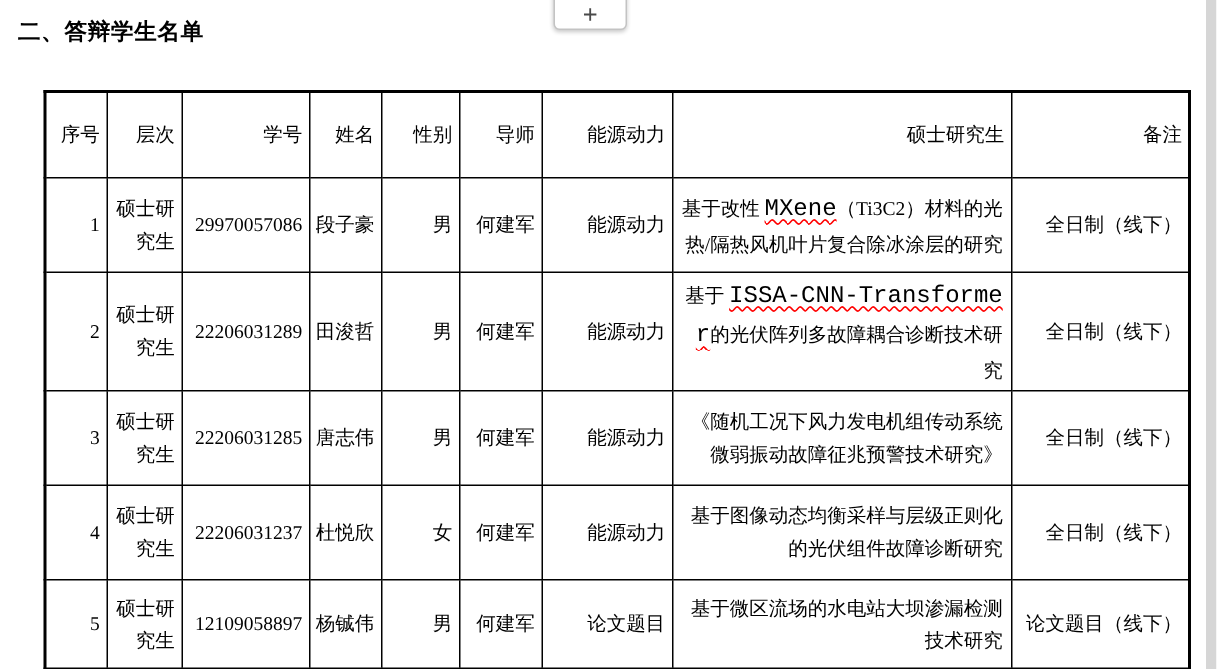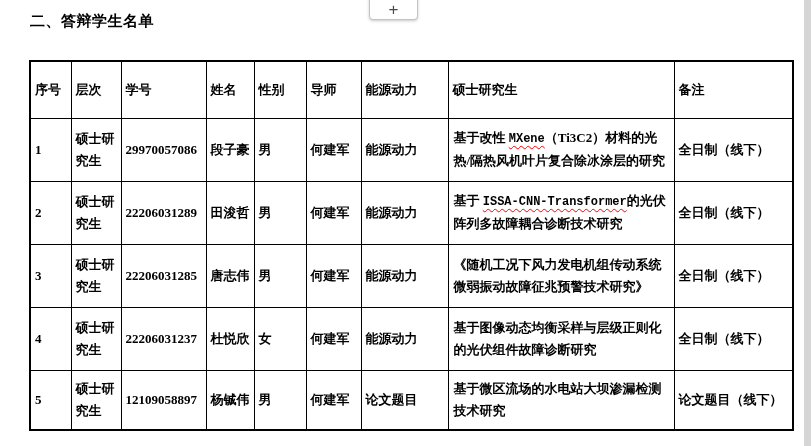--- a/index.html
+++ b/index.html
@@ -20,49 +20,49 @@
     border: 1px solid #c3c3c3;
     border-radius: 4px;
     box-shadow: 0 1px 3px rgba(0,0,0,0.22);
     display: flex; align-items: flex-end; justify-content: center;
     font-family: "Liberation Sans", "DejaVu Sans", sans-serif;
     font-size: 17px; line-height: 19px; color: #4a4a4a;
     padding: 0; cursor: pointer;
   }
   .doc-title {
     position: absolute;
-    left: 30px; top: 12px;
+    left: 12px; top: 12px;
     font-family: "Liberation Sans", "DejaVu Sans", sans-serif;
     font-weight: bold;
     font-size: 15px;
     letter-spacing: 0.5px;
   }
   table.roster {
     position: absolute;
     left: 29px; top: 60px;
     width: 763px;
     border-collapse: collapse;
     table-layout: fixed;
     border: 2px solid #000;
   }
   .roster th, .roster td {
     border: 1px solid #000;
-    text-align: left;
+    text-align: right;
     vertical-align: middle;
     font-size: 13px;
-    font-weight: bold;
+    font-weight: normal;
     padding: 2px 4px;
     line-height: 1.65;
     overflow: hidden;
   }
   .roster thead tr { height: 57px; }
   .roster tbody tr { height: 63px; }
   .roster tbody tr:last-child { height: 60px; }
   .roster td.thesis { word-break: break-all; padding: 2px 5px; }
-  .latin { font-family: "Liberation Mono", "DejaVu Sans Mono", monospace; font-size: 12px; }
+  .latin { font-family: "Liberation Mono", "DejaVu Sans Mono", monospace; font-size: 16px; }
   .misspelled {
     text-decoration: underline wavy #ff0000 1px;
     text-decoration-skip-ink: none;
     text-underline-offset: 3px;
   }
   .scroll-strip {
     position: absolute;
     right: 0; top: 0;
     width: 7px; height: 446px;
     background: #d6d6d6;

